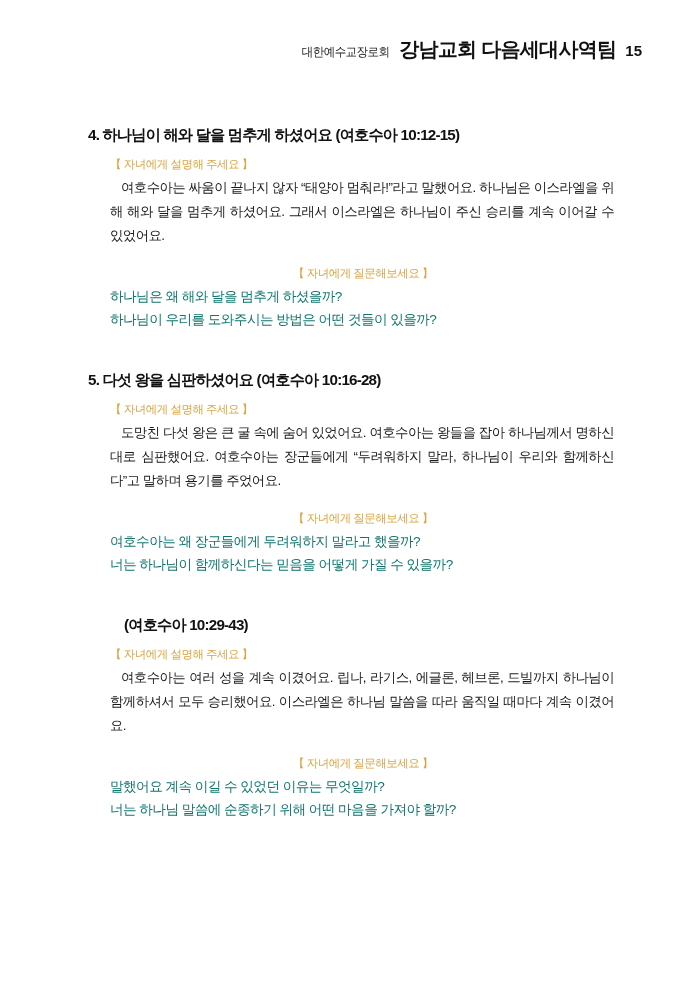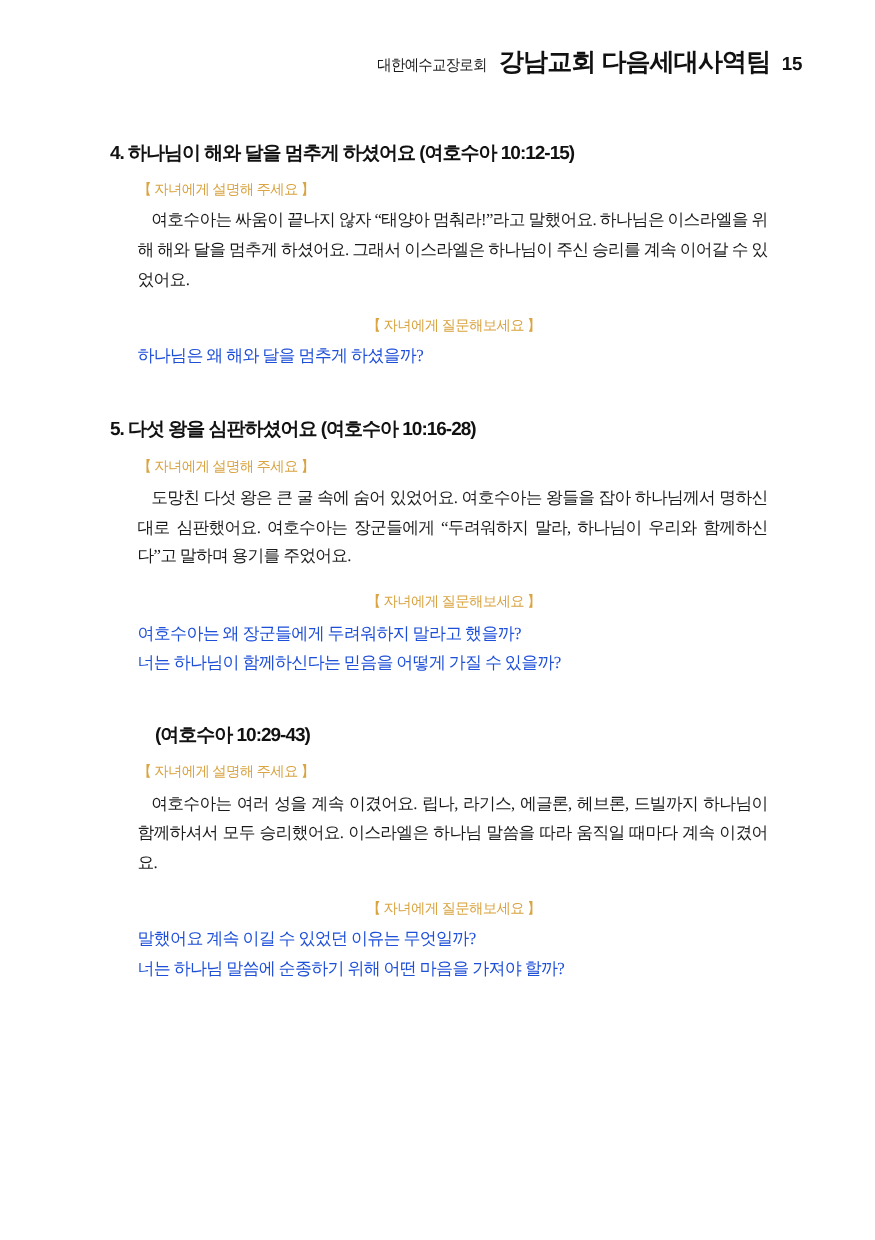--- a/index.html
+++ b/index.html
@@ -49,21 +49,21 @@
     font-size: 15px;
     font-weight: bold;
     color: #111;
     margin-left: 3px;
     text-align: center;
   }
 
   
   .content {
     position: absolute;
-    top: 112px;
+    top: 124px;
     left: 88px;
     width: 528px;
   }
 
   .section {
     margin-bottom: 20px;
   }
   .section-title {
     font-size: 15.2px;
     font-weight: bold;
@@ -76,21 +76,20 @@
   }
   .section-title .line2 {
     display: block;
     padding-left: 18px;
     text-indent: 0;
   }
 
   .block {
     margin-left: 22px;
     margin-bottom: 2px;
-    font-family: Liberation Serif, serif;
   }
   .tag {
     font-size: 11.5px;
     letter-spacing: -0.5px;
     color: #d9a441;
     margin: 0 0 3px 0;
     line-height: 1.5;
   }
   .tag.explain { color: #d9a441; }
   .tag.ask { color: #d9a441; text-align: center; }
@@ -103,21 +102,21 @@
     margin: 0 0 4px 0;
     text-align: justify;
     text-justify: inter-character;
     text-indent: 11px;
     padding-right: 2px;
   }
   .qline {
     font-size: 13.6px;
     line-height: 1.72;
     letter-spacing: -0.55px;
-    color: #1d4ed8;
+    color: #0f766e;
     margin: 0;
     text-indent: 0;
   }
   .gap-md { height: 13px; }
   .gap-lg { height: 17px; }
 </style>
 </head>
 <body>
 
 <div class="page">
@@ -133,20 +132,21 @@
     <div class="section">
       <h2 class="section-title">4. 하나님이 해와 달을 멈추게 하셨어요 (여호수아 10:12-15)</h2>
       <div class="block">
         <p class="tag explain">【 자녀에게 설명해 주세요 】</p>
         <p class="para">여호수아는 싸움이 끝나지 않자 “태양아 멈춰라!”라고 말했어요. 하나님은 이스라엘을 위해 해와 달을 멈추게 하셨어요. 그래서 이스라엘은 하나님이 주신 승리를 계속 이어갈 수 있었어요.</p>
       </div>
       <div class="gap-md"></div>
       <div class="block">
         <p class="tag ask">【 자녀에게 질문해보세요 】</p>
         <p class="qline">하나님은 왜 해와 달을 멈추게 하셨을까?</p>
+        <p class="qline">하나님이 우리를 도와주시는 방법은 어떤 것들이 있을까?</p>
       </div>
     </div>
 
     <div class="gap-lg"></div>
 
     <div class="section">
       <h2 class="section-title">5. 다섯 왕을 심판하셨어요 (여호수아 10:16-28)</h2>
       <div class="block">
         <p class="tag explain">【 자녀에게 설명해 주세요 】</p>
         <p class="para">도망친 다섯 왕은 큰 굴 속에 숨어 있었어요. 여호수아는 왕들을 잡아 하나님께서 명하신 대로 심판했어요. 여호수아는 장군들에게 “두려워하지 말라, 하나님이 우리와 함께하신다”고 말하며 용기를 주었어요.</p>

